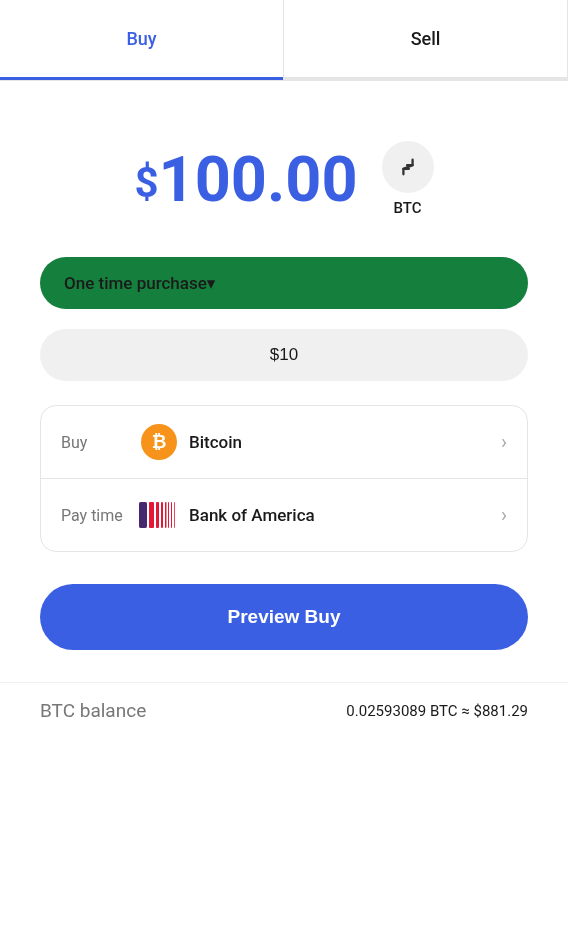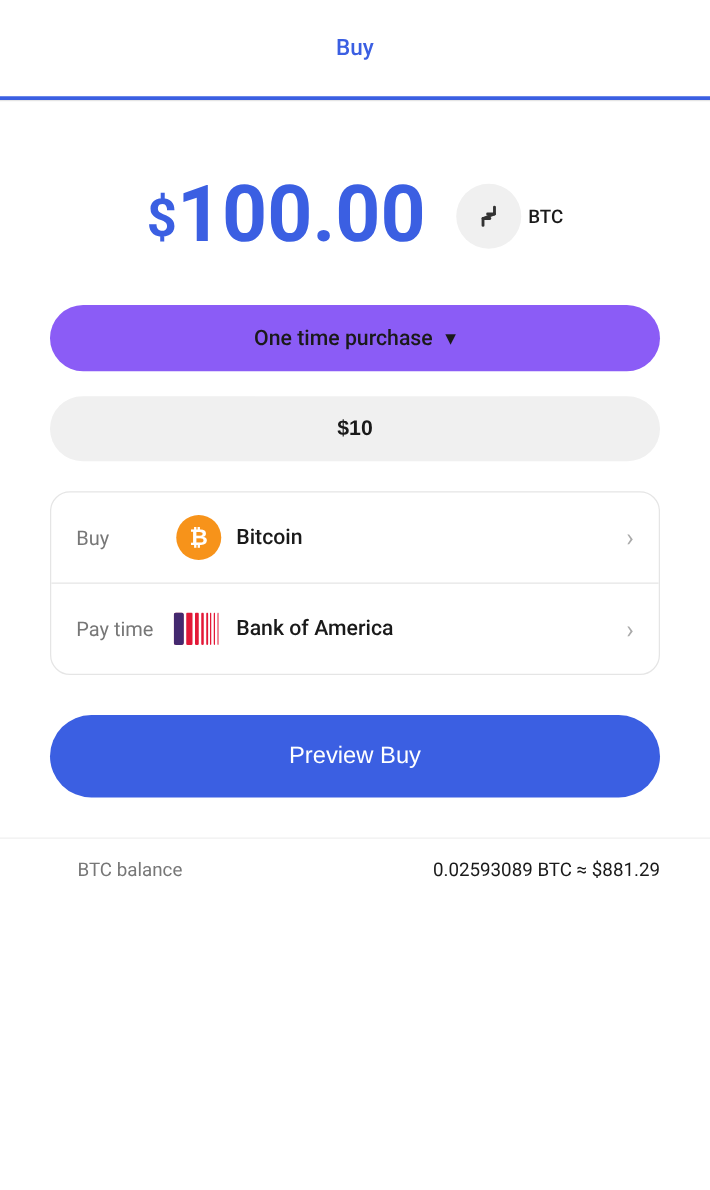--- a/index.html
+++ b/index.html
@@ -73,21 +73,21 @@
 
     .amount-value {
       font-size: 63px;
       font-weight: 700;
       color: #3b5fe2;
       line-height: 1;
     }
 
     .toggle-button {
       display: flex;
-      flex-direction: row;
+      flex-direction: column;
       align-items: center;
       gap: 6px;
     }
 
     .toggle-icon {
       width: 52px;
       height: 52px;
       background: #f0f0f0;
       border-radius: 50%;
       display: flex;
@@ -109,49 +109,47 @@
 
     
     .purchase-section {
       padding: 0 40px;
       margin-bottom: 20px;
     }
 
     .purchase-dropdown {
       width: 100%;
       padding: 16px 24px;
-      background: #8b5cf6;
+      background: #15803d;
       border: none;
       border-radius: 50px;
       font-size: 17px;
       font-weight: 500;
       color: #1a1a1a;
       display: flex;
       align-items: center;
-      justify-content: center;
-      gap: 10px;
       cursor: pointer;
     }
 
     
     .quick-amounts {
       display: flex;
       gap: 12px;
       padding: 0 40px;
       margin-bottom: 24px;
     }
 
     .quick-amount-btn {
       flex: 1;
       padding: 16px 0;
       background: #f0f0f0;
       border: none;
       border-radius: 50px;
       font-size: 17px;
-      font-weight: 700;
+      font-weight: 400;
       color: #1a1a1a;
       cursor: pointer;
       text-align: center;
     }
 
     
     .transaction-card {
       margin: 0 40px 32px;
       border: 1px solid #e5e5e5;
       border-radius: 16px;
@@ -221,54 +219,54 @@
 
     
     .preview-btn {
       margin: 0 40px 32px;
       width: calc(100% - 80px);
       padding: 22px;
       background: #3b5fe2;
       border: none;
       border-radius: 50px;
       font-size: 19px;
-      font-weight: 400;
+      font-weight: 700;
       color: white;
       cursor: pointer;
       text-align: center;
     }
 
     
     .balance-footer {
       display: flex;
       justify-content: space-between;
       align-items: center;
       padding: 16px 40px;
       border-top: 1px solid #f0f0f0;
     }
 
     .balance-label {
-      font-size: 15px;
+      font-size: 19px;
       color: #777;
-      margin-left: 22px;
     }
 
     .balance-value {
       font-size: 15px;
       color: #1a1a1a;
     }
   </style>
 </head>
 <body>
 
 
 
 
 <div class="tab-bar">
   <div class="tab-item active">Buy</div>
+  <div class="tab-item sell-tab">Sell</div>
 </div>
 
 
 <div class="amount-section">
   <div class="amount-row">
     <div class="amount-display">
       <span class="currency-symbol">$</span>
       <span class="amount-value">100.00</span>
     </div>
     <div class="toggle-button">

